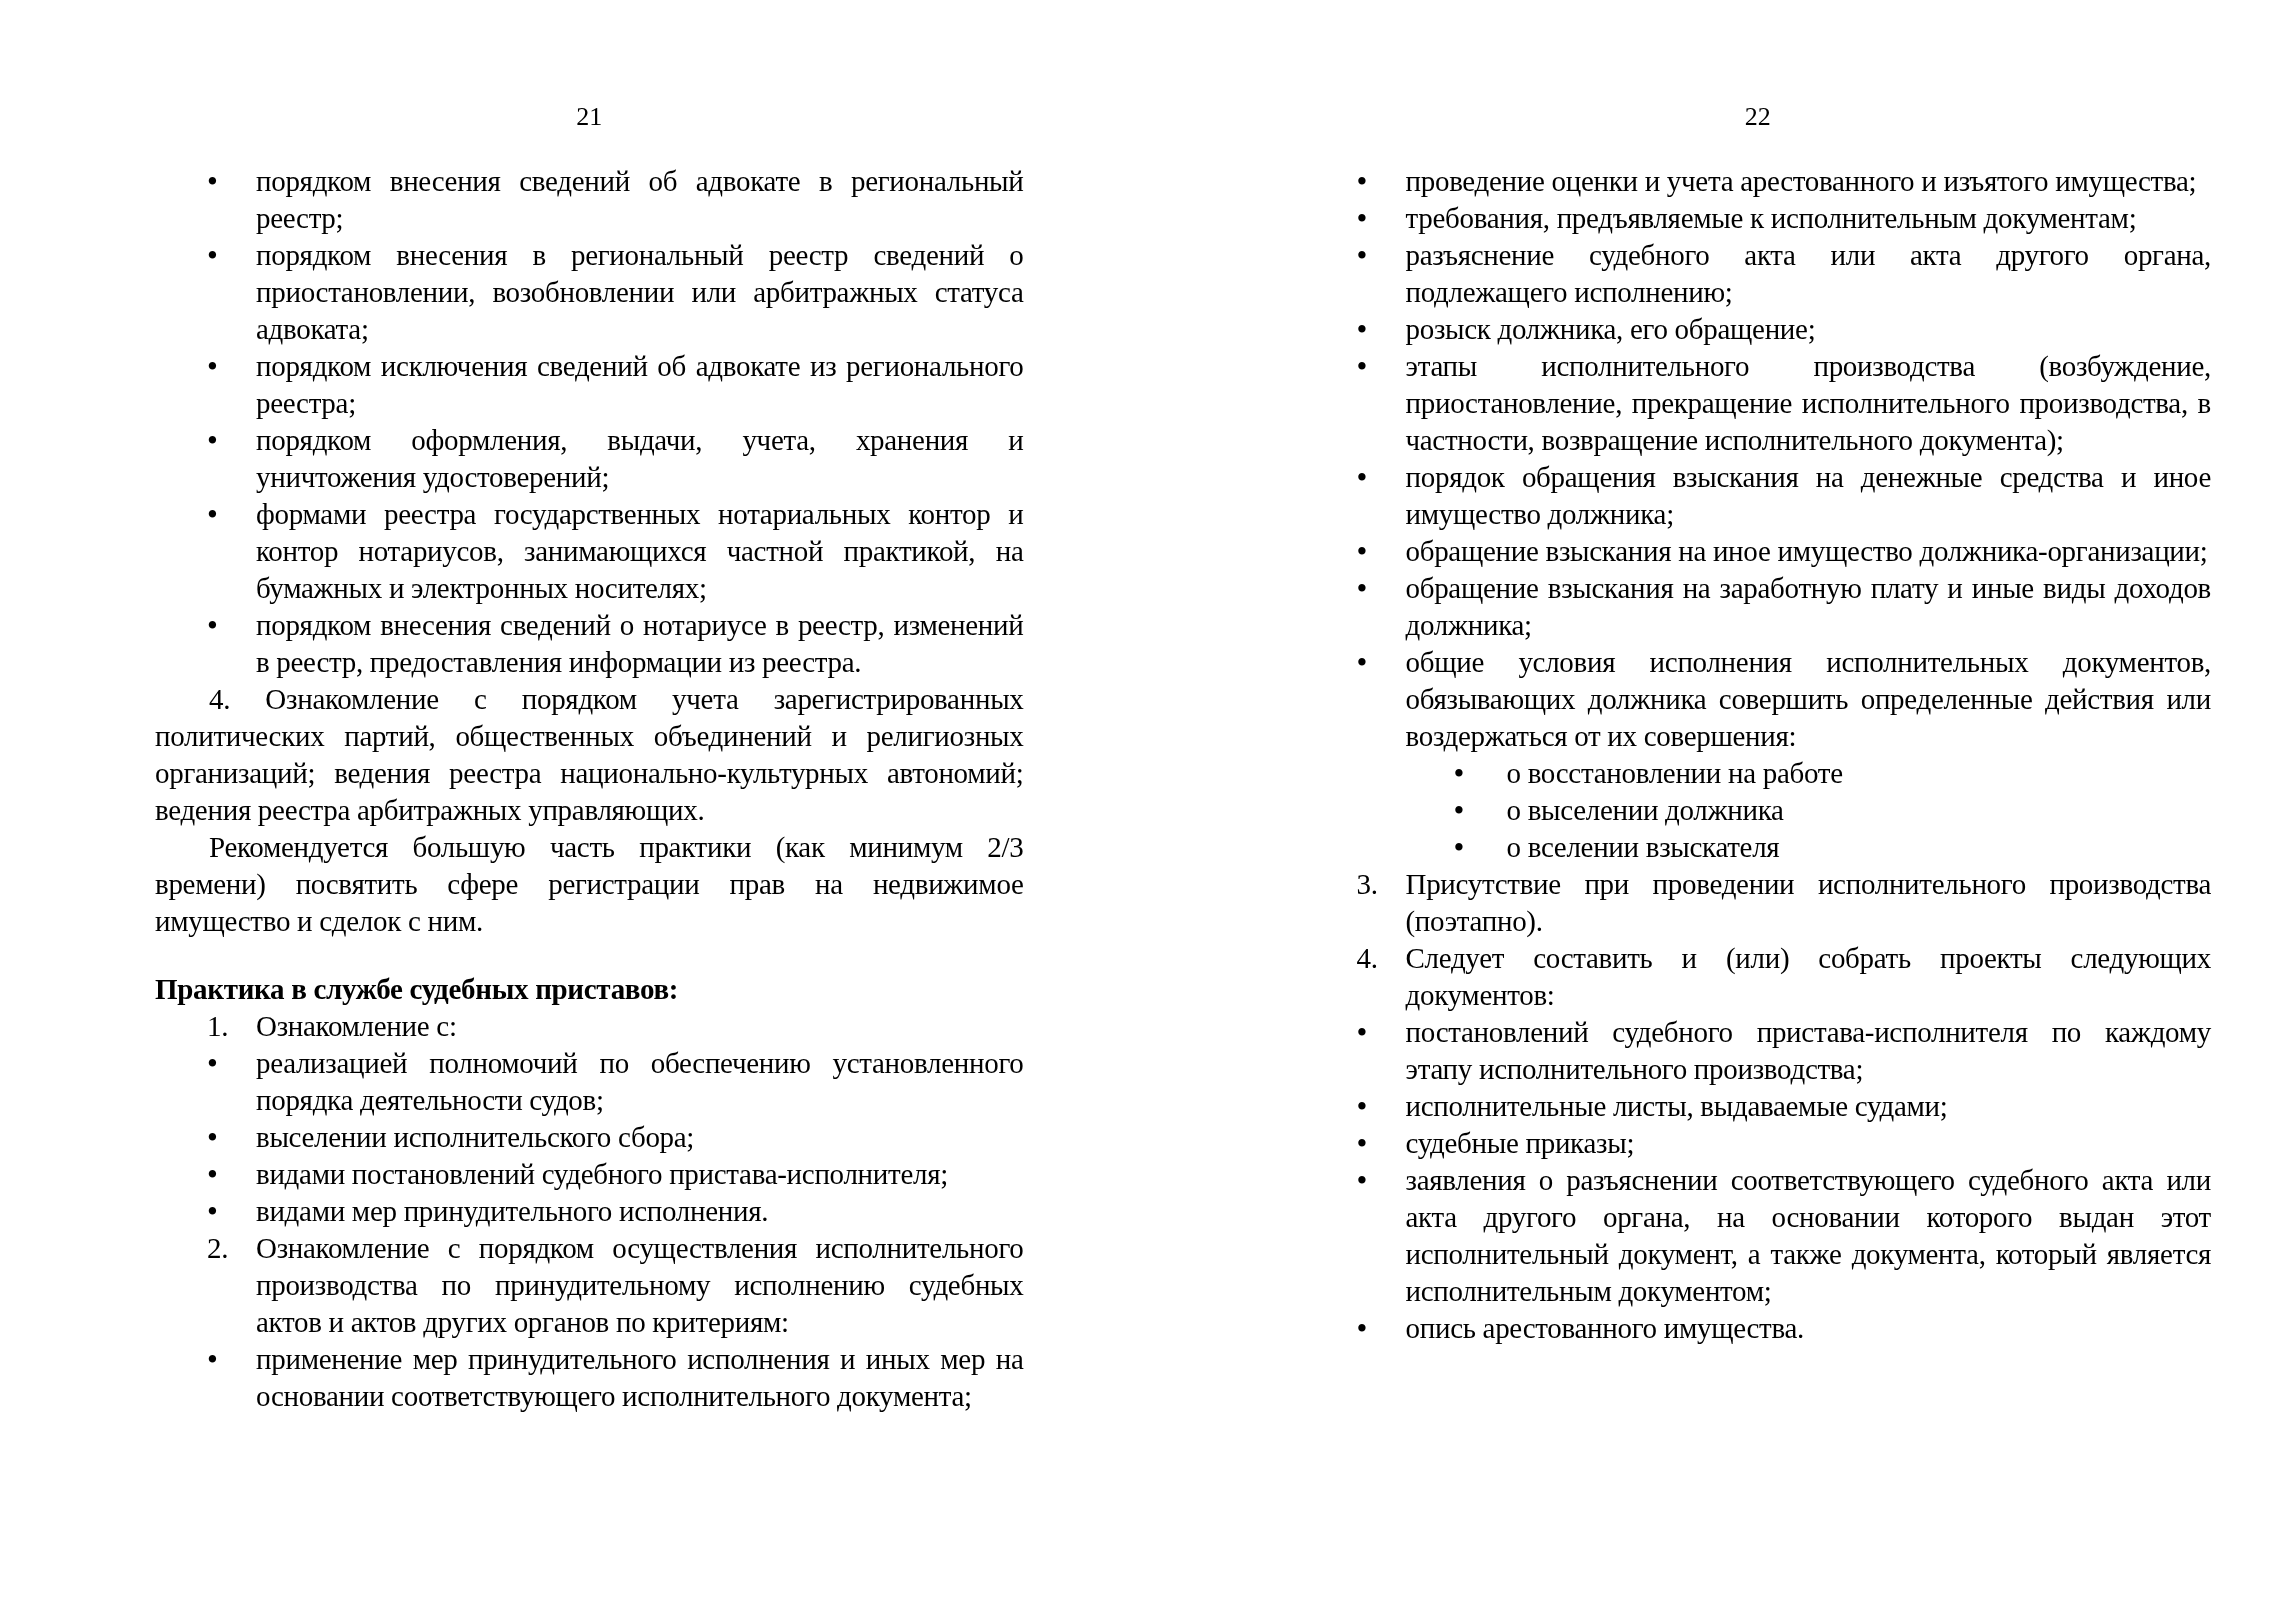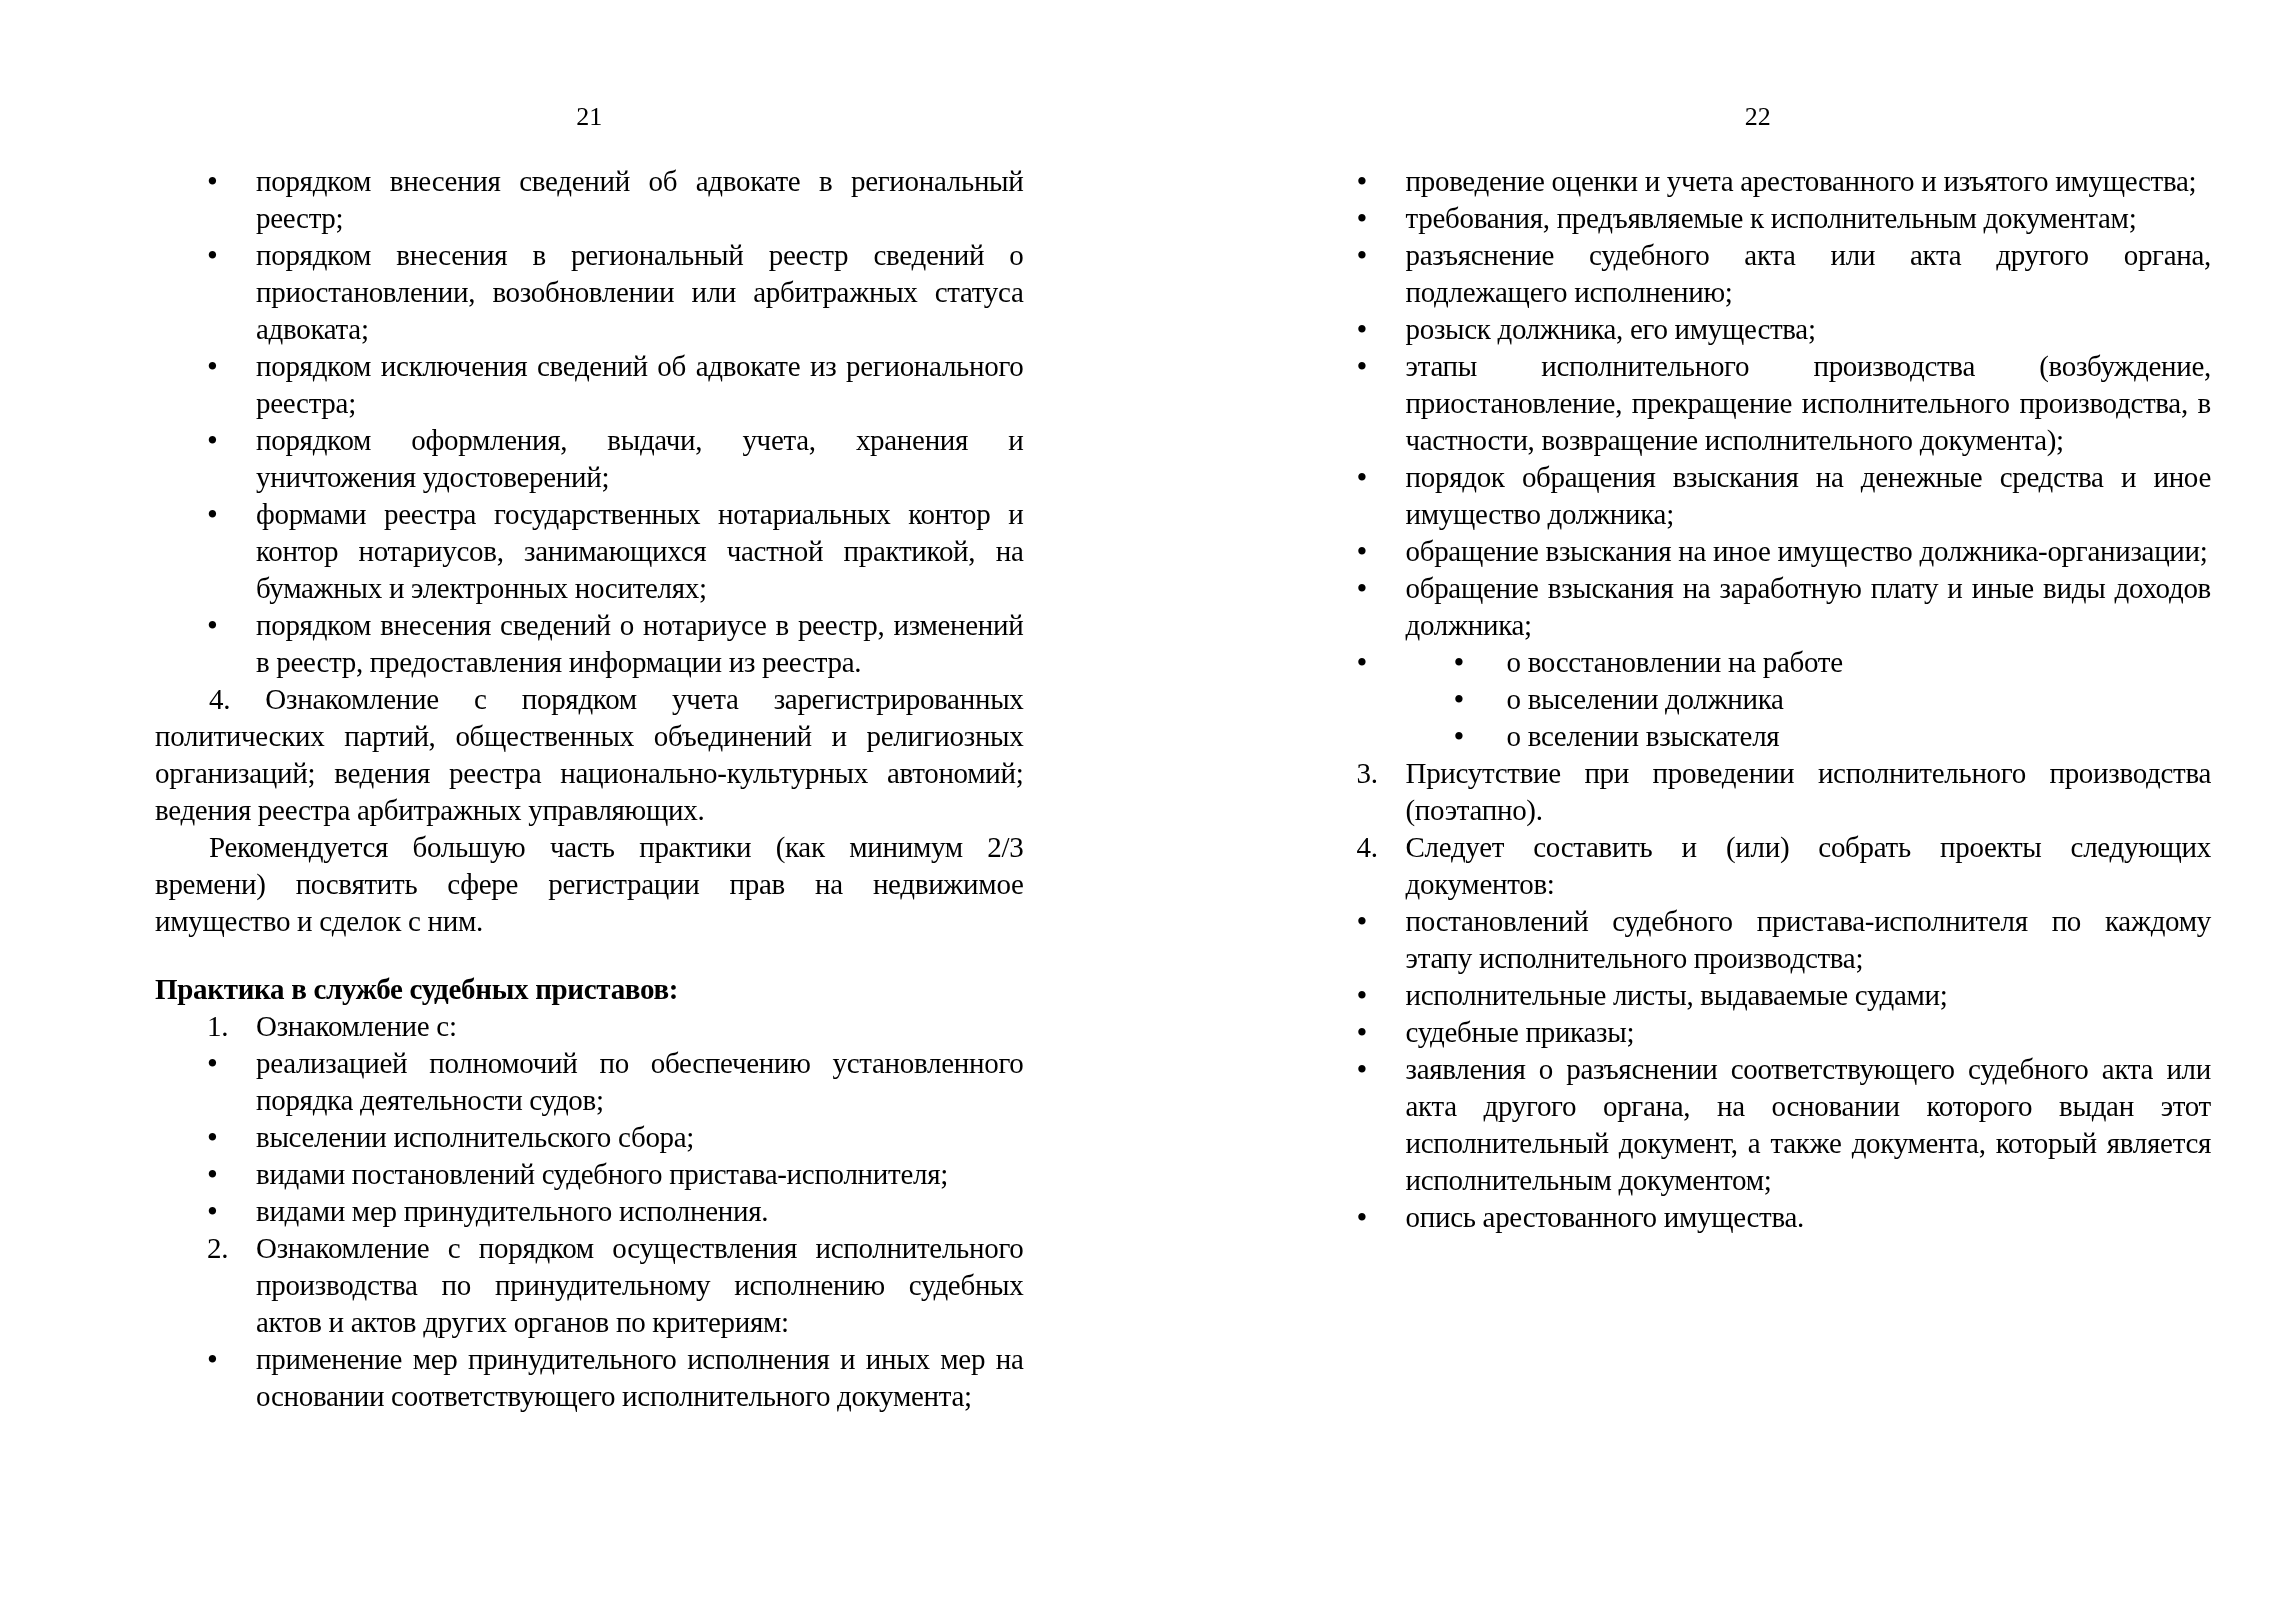--- a/index.html
+++ b/index.html
@@ -75,26 +75,26 @@
         <div class="item bullet"><span class="marker">•</span><span class="txt">применение мер принудительного исполнения и иных мер на основании соответствующего исполнительного документа;</span></div>
       </div>
   </section>
 
   <section class="page right">
     <div class="page-number">22</div>
     <div class="content">
         <div class="item bullet"><span class="marker">•</span><span class="txt">проведение оценки и учета арестованного и изъятого имущества;</span></div>
         <div class="item bullet"><span class="marker">•</span><span class="txt">требования, предъявляемые к исполнительным документам;</span></div>
         <div class="item bullet"><span class="marker">•</span><span class="txt">разъяснение судебного акта или акта другого органа, подлежащего исполнению;</span></div>
-        <div class="item bullet"><span class="marker">•</span><span class="txt">розыск должника, его имущества;</span></div>
+        <div class="item bullet"><span class="marker">•</span><span class="txt">розыск должника, его обращение;</span></div>
         <div class="item bullet"><span class="marker">•</span><span class="txt">этапы исполнительного производства (возбуждение, приостановление, прекращение исполнительного производства, в частности, возвращение исполнительного документа);</span></div>
         <div class="item bullet"><span class="marker">•</span><span class="txt">порядок обращения взыскания на денежные средства и иное имущество должника;</span></div>
         <div class="item bullet"><span class="marker">•</span><span class="txt">обращение взыскания на иное имущество должника-организации;</span></div>
         <div class="item bullet"><span class="marker">•</span><span class="txt">обращение взыскания на заработную плату и иные виды доходов должника;</span></div>
-        <div class="item bullet"><span class="marker">•</span></div>
+        <div class="item bullet"><span class="marker">•</span><span class="txt">общие условия исполнения исполнительных документов, обязывающих должника совершить определенные действия или воздержаться от их совершения:</span></div>
         <div class="item subbullet"><span class="marker">•</span><span class="txt">о восстановлении на работе</span></div>
         <div class="item subbullet"><span class="marker">•</span><span class="txt">о выселении должника</span></div>
         <div class="item subbullet"><span class="marker">•</span><span class="txt">о вселении взыскателя</span></div>
         <div class="item numbered"><span class="marker">3.</span><span class="txt">Присутствие при проведении исполнительного производства (поэтапно).</span></div>
         <div class="item numbered"><span class="marker">4.</span><span class="txt">Следует составить и (или) собрать проекты следующих документов:</span></div>
         <div class="item bullet"><span class="marker">•</span><span class="txt">постановлений судебного пристава-исполнителя по каждому этапу исполнительного производства;</span></div>
         <div class="item bullet"><span class="marker">•</span><span class="txt">исполнительные листы, выдаваемые судами;</span></div>
         <div class="item bullet"><span class="marker">•</span><span class="txt">судебные приказы;</span></div>
         <div class="item bullet"><span class="marker">•</span><span class="txt">заявления о разъяснении соответствующего судебного акта или акта другого органа, на основании которого выдан этот исполнительный документ, а также документа, который является исполнительным документом;</span></div>
         <div class="item bullet"><span class="marker">•</span><span class="txt">опись арестованного имущества.</span></div>

